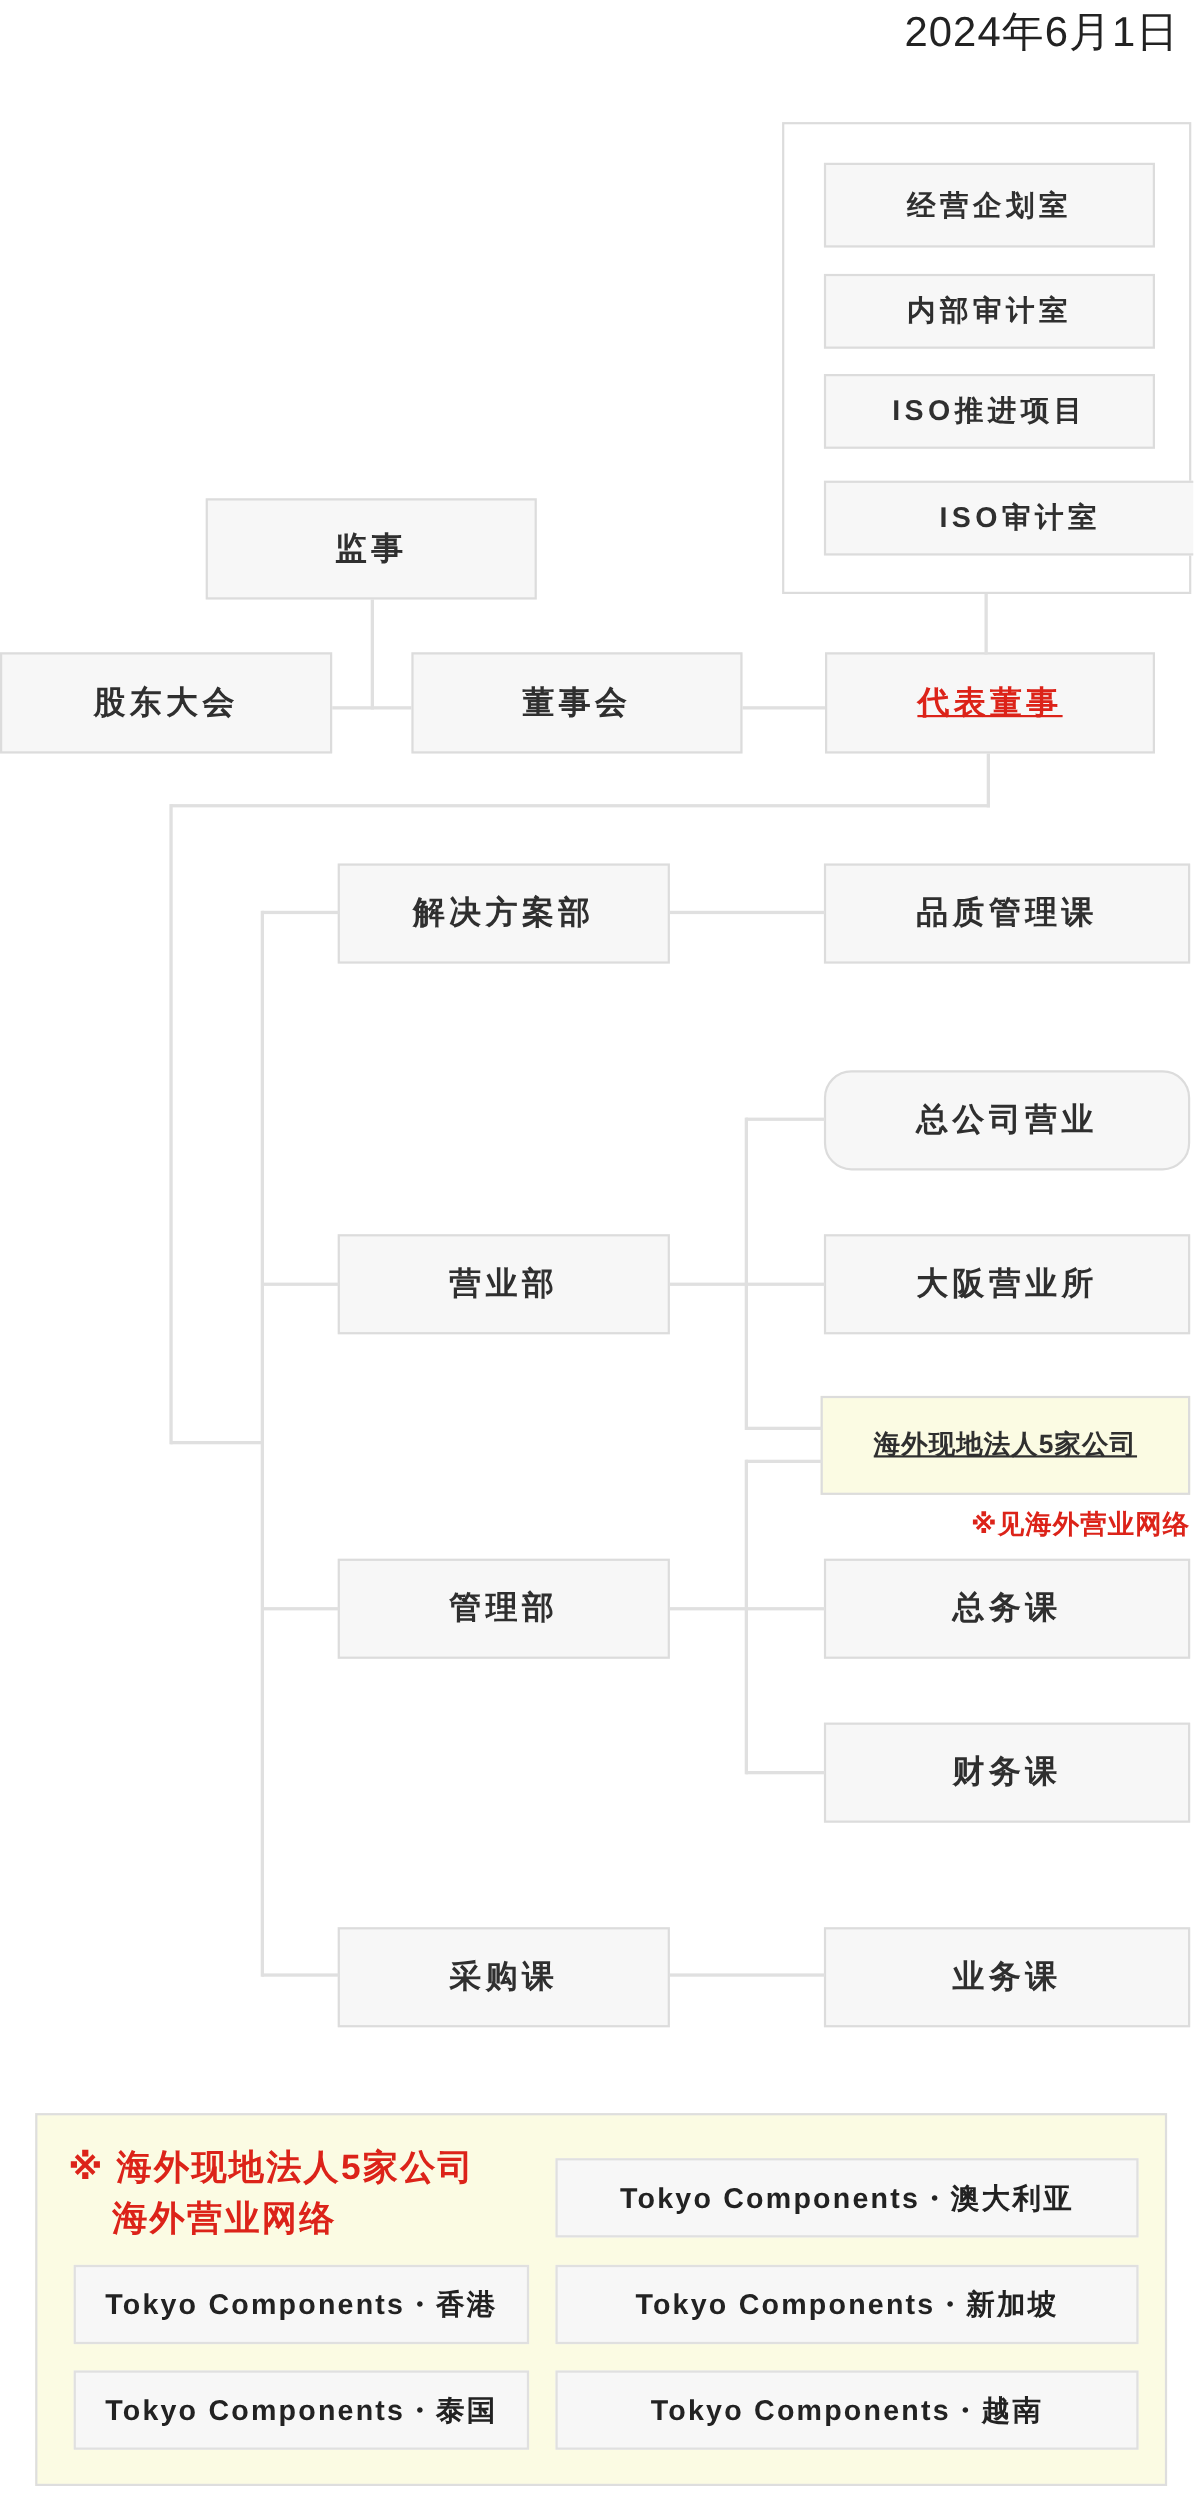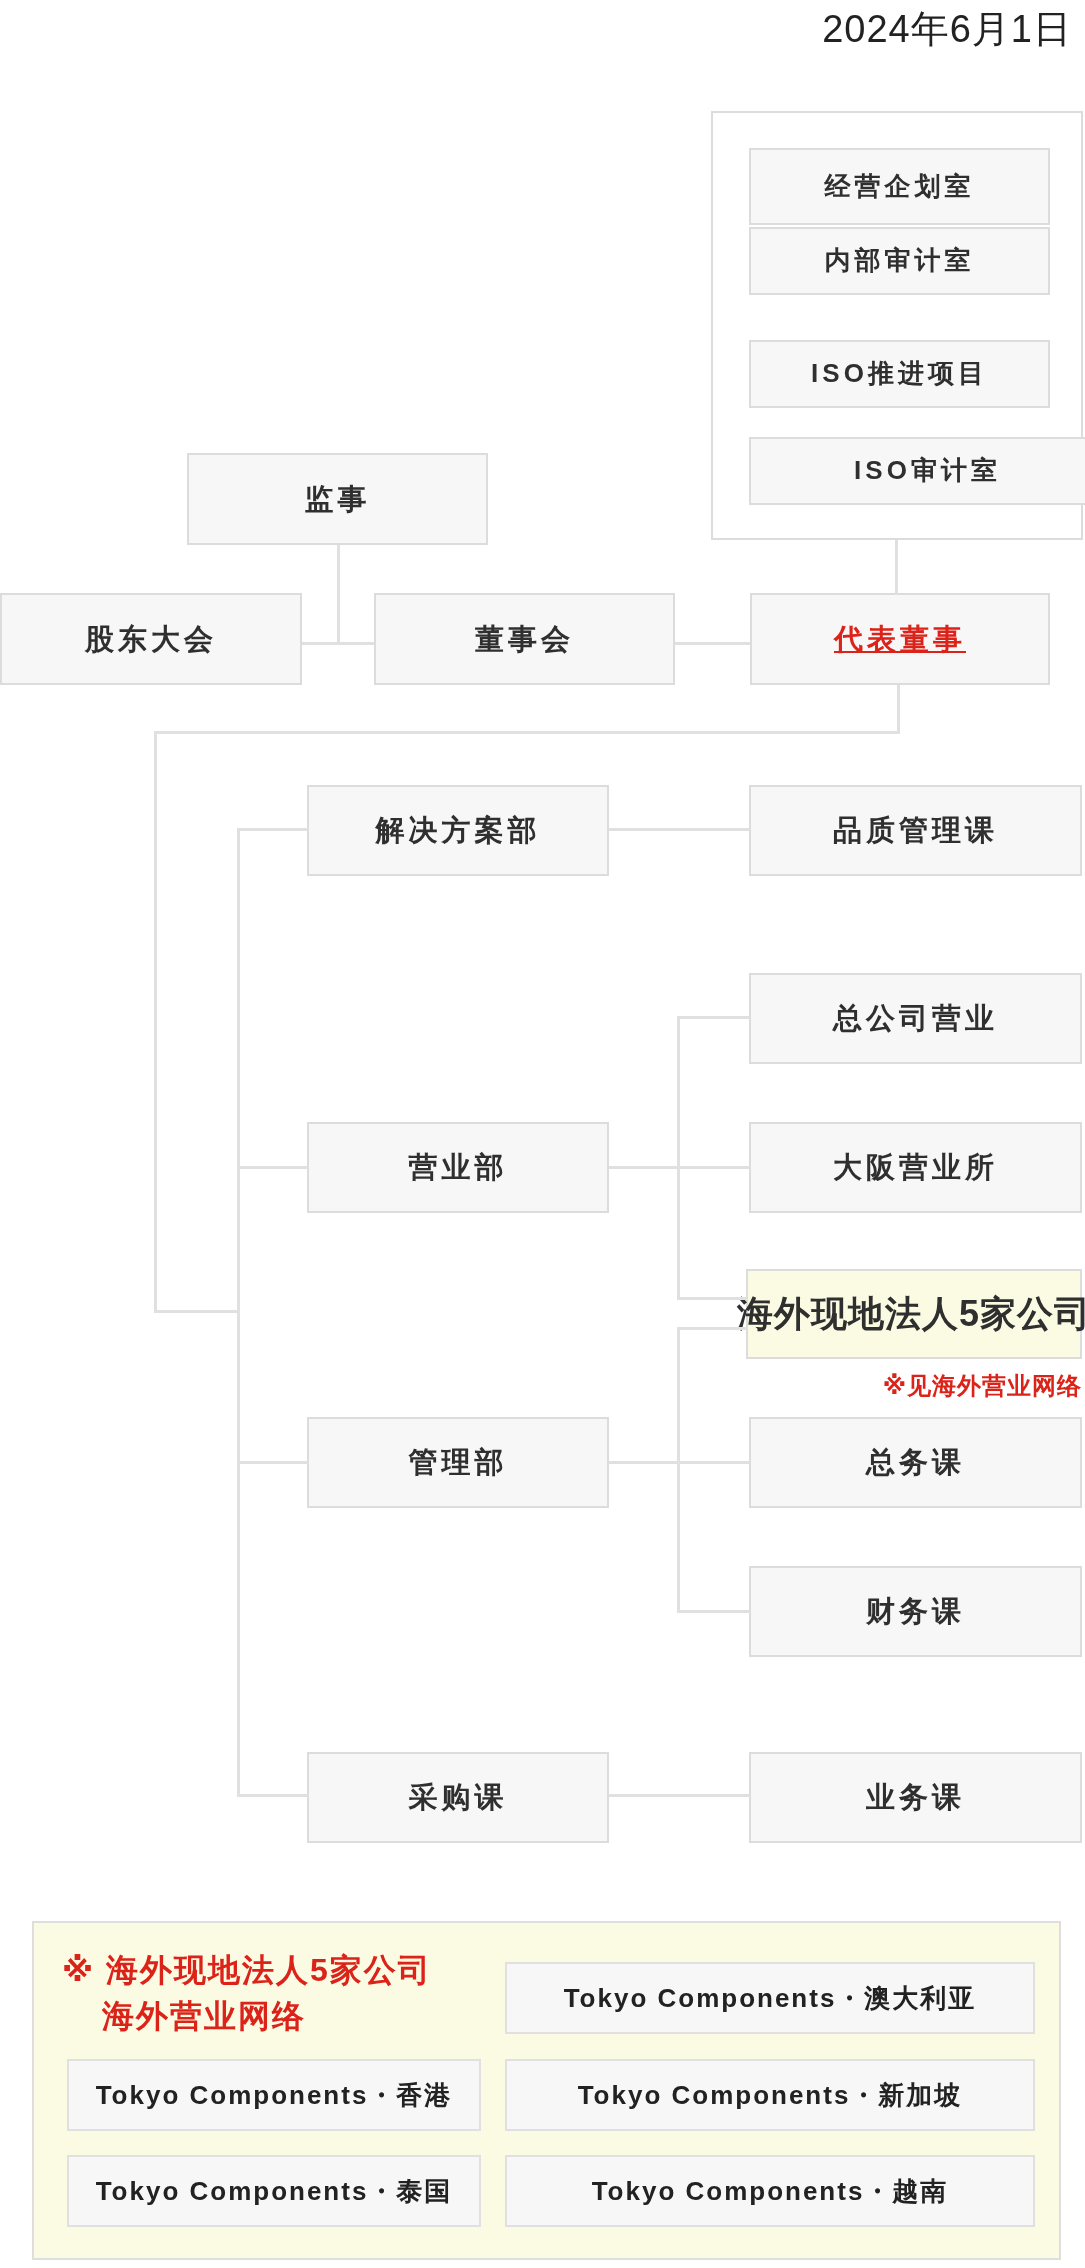--- a/index.html
+++ b/index.html
@@ -9,21 +9,21 @@
   }
   .date{position:absolute;top:4px;right:13px;font-size:38px;letter-spacing:1px;font-weight:500;color:#222;}
   .group{position:absolute;box-sizing:border-box;background:#ffffff;border:2px solid #dcdcdc;}
   .node{
     position:absolute;box-sizing:border-box;background:#f7f7f7;border:2px solid #dcdcdc;
     display:flex;align-items:center;justify-content:center;text-align:center;
     font-size:29px;letter-spacing:4px;font-weight:600;line-height:1.2;white-space:nowrap;
   }
   .node.small{font-size:26px;}
   .node.red{color:#dc2319;text-decoration:underline;}
-  .node.highlight{background:#fbfbe3;font-weight:700;font-size:36px;letter-spacing:1px;}
+  .node.highlight{background:#fbfbe3;font-weight:700;font-size:24px;letter-spacing:1px;text-decoration:underline;}
   .hl,.vl{position:absolute;background:#e0e0e0;}
   .hl{height:3px;}
   .vl{width:3px;}
   .note{position:absolute;top:1370px;right:3px;color:#dc2319;font-weight:700;font-size:24px;letter-spacing:1px;white-space:nowrap;}
   .panel{position:absolute;left:32px;top:1921px;width:1029px;height:339px;box-sizing:border-box;background:#fbfbe3;border:2px solid #dedede;}
   .panel-title{position:absolute;left:62px;top:1947px;color:#dc2319;font-weight:700;font-size:32px;letter-spacing:2px;line-height:1.45;white-space:nowrap;}
   .panel-title .l2{padding-left:40px;}
   .company{
     position:absolute;box-sizing:border-box;background:#f7f7f7;border:2px solid #e0e0e0;
     display:flex;align-items:center;justify-content:center;
@@ -32,36 +32,36 @@
 </style>
 </head>
 <body>
 
 <div class="canvas">
 
   <div class="date">2024年6月1日</div>
 
   <div class="group" style="left:711px;top:111px;width:372px;height:429px;"></div>
   <div class="node small" style="left:749px;top:148px;width:301px;height:77px;">经营企划室</div>
-  <div class="node small" style="left:749px;top:227px;width:301px;height:68px;">内部审计室</div>
+  <div class="node small" style="left:749px;top:249px;width:301px;height:68px;">内部审计室</div>
   <div class="node small" style="left:749px;top:340px;width:301px;height:68px;">ISO推进项目</div>
   <div class="node small" style="left:749px;top:437px;width:357px;height:68px;">ISO审计室</div>
 
   <div class="node" style="left:187px;top:453px;width:301px;height:92px;">监事</div>
   <div class="node" style="left:0px;top:593px;width:302px;height:92px;">股东大会</div>
   <div class="node" style="left:374px;top:593px;width:301px;height:92px;">董事会</div>
   <div class="node red" style="left:750px;top:593px;width:300px;height:92px;">代表董事</div>
 
   <div class="node" style="left:307px;top:785px;width:302px;height:91px;">解决方案部</div>
   <div class="node" style="left:307px;top:1122px;width:302px;height:91px;">营业部</div>
   <div class="node" style="left:307px;top:1417px;width:302px;height:91px;">管理部</div>
   <div class="node" style="left:307px;top:1752px;width:302px;height:91px;">采购课</div>
 
   <div class="node" style="left:749px;top:785px;width:333px;height:91px;">品质管理课</div>
-  <div class="node" style="left:749px;top:973px;width:333px;height:91px;">总公司营业</div>
+  <div class="node" style="left:749px;top:973px;width:333px;height:91px;border-radius:25px;">总公司营业</div>
   <div class="node" style="left:749px;top:1122px;width:333px;height:91px;">大阪营业所</div>
   <div class="node highlight" style="left:746px;top:1269px;width:336px;height:90px;">海外现地法人5家公司</div>
   <div class="note">※见海外营业网络</div>
   <div class="node" style="left:749px;top:1417px;width:333px;height:91px;">总务课</div>
   <div class="node" style="left:749px;top:1566px;width:333px;height:91px;">财务课</div>
   <div class="node" style="left:749px;top:1752px;width:333px;height:91px;">业务课</div>
 
   <div class="vl" style="left:895px;top:540px;height:55px;"></div>
   <div class="vl" style="left:337px;top:545px;height:100px;"></div>
   <div class="hl" style="left:302px;top:642px;width:72px;"></div>

